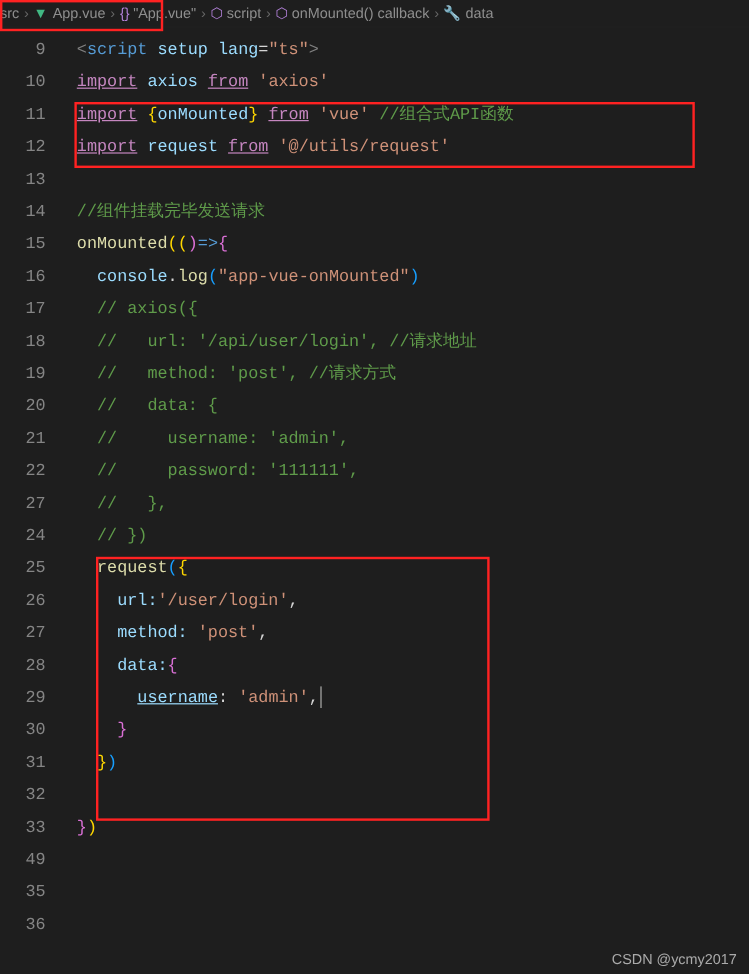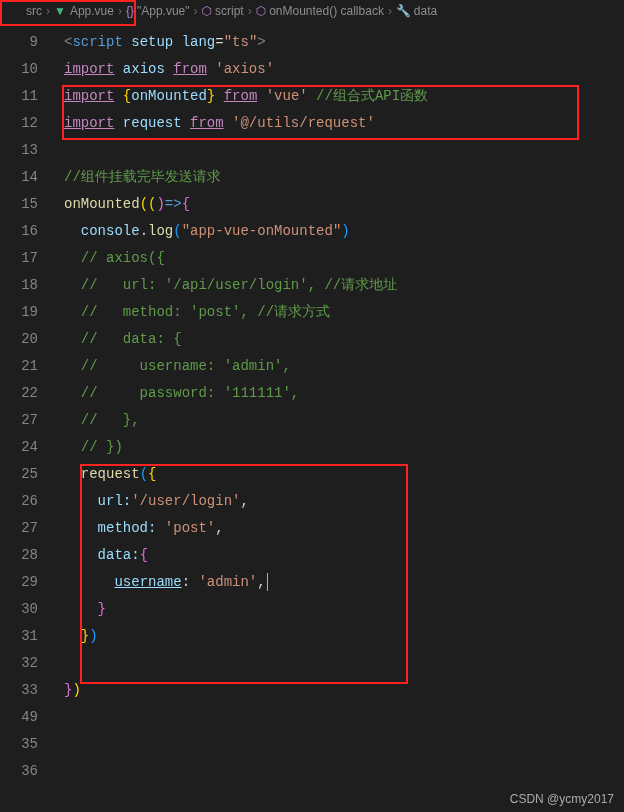--- a/index.html
+++ b/index.html
@@ -8,21 +8,21 @@
       font-family: Consolas, 'Courier New', monospace;
       font-size: 14px;
       color: #d4d4d4;
       width: 624px;
       height: 812px;
       overflow: hidden;
     }
     .breadcrumb {
       display: flex;
       align-items: center;
-      padding: 4px 26px;
+      padding: 4px 0;
       background: #1e1e1e;
       font-size: 12px;
       color: #8e8e8e;
       font-family: -apple-system, sans-serif;
       border-bottom: 1px solid #222;
     }
     .breadcrumb-item {
       display: flex;
       align-items: center;
       cursor: pointer;

